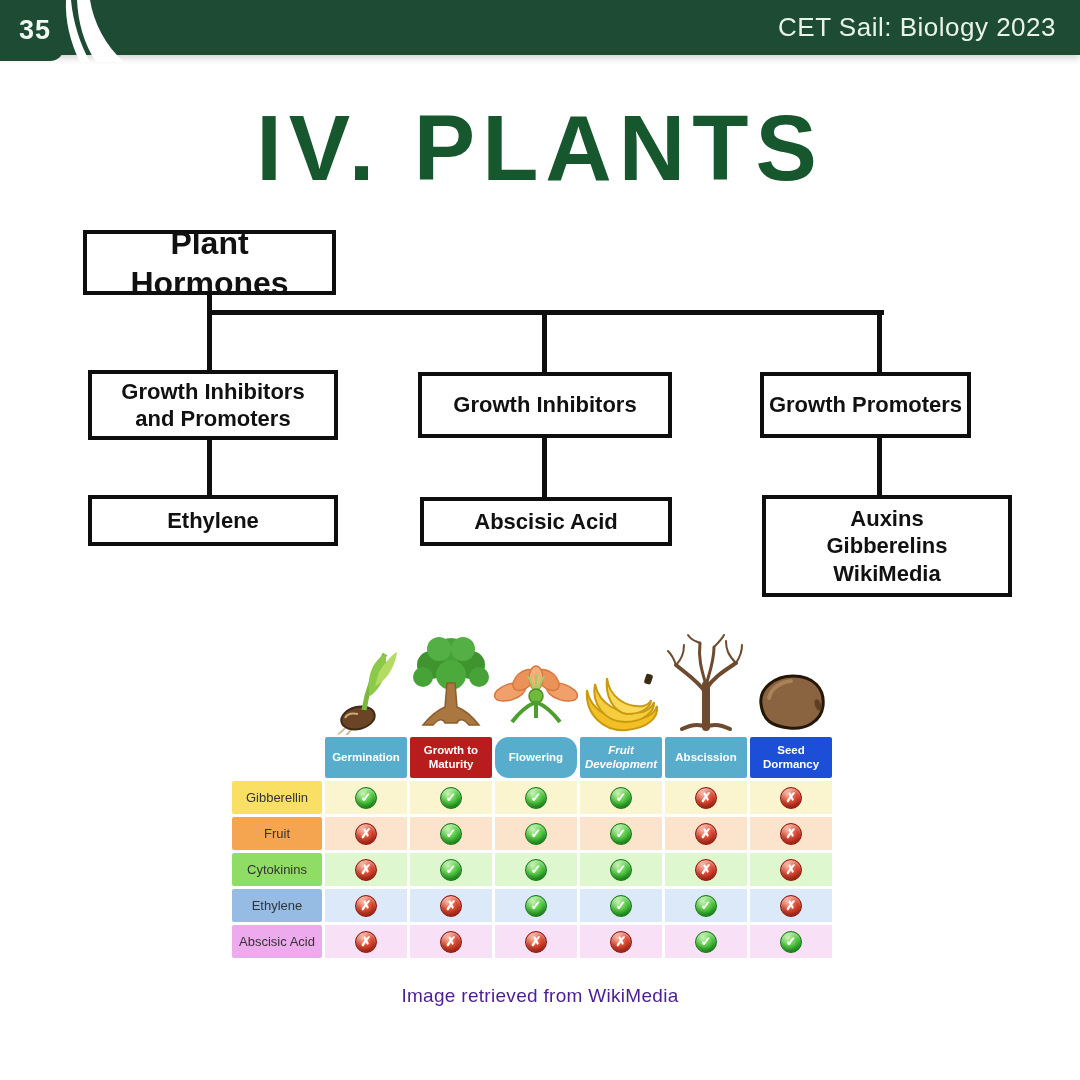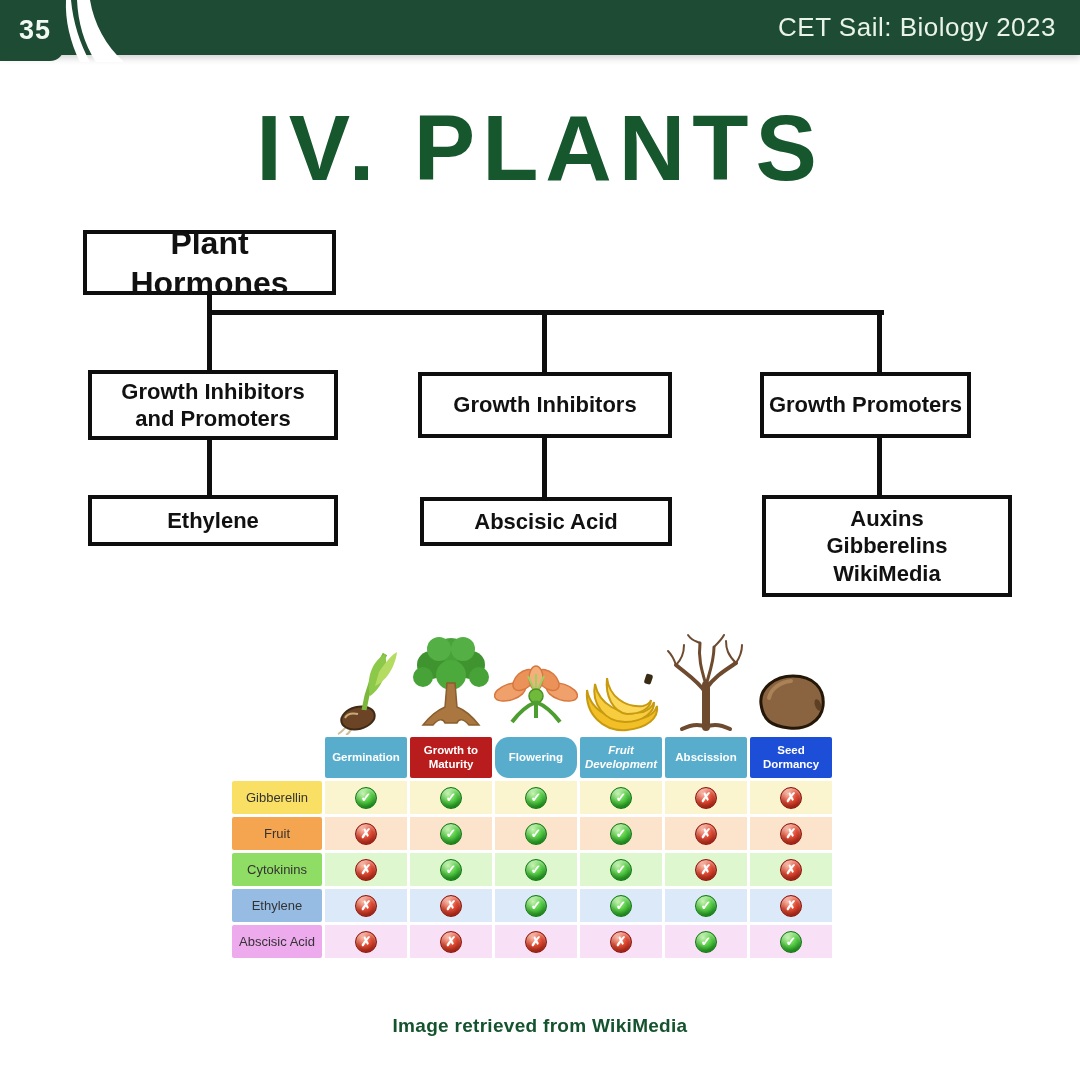--- a/index.html
+++ b/index.html
@@ -96,23 +96,23 @@
     width:22px; height:22px; border-radius:50%;
     display:flex; align-items:center; justify-content:center;
     color:#fff; font-size:13px; font-weight:bold; line-height:1;
     box-shadow: inset 0 -3px 4px rgba(0,0,0,.25), inset 0 2px 3px rgba(255,255,255,.45);
   }
   .orb.check { background:radial-gradient(circle at 35% 28%, #c9f3b4 0%, #55cc44 45%, #22a022 78%, #117711 100%); border:1px solid #0e7a0e; }
   .orb.cross { background:radial-gradient(circle at 35% 28%, #f8c0ae 0%, #e04b33 45%, #c02a1a 78%, #8f1408 100%); border:1px solid #8f1408; }
 
   
   .caption {
-    position:absolute; left:0; top:1015px; width:1080px;
+    position:absolute; left:0; top:985px; width:1080px;
     text-align:center;
-    font-size:19px; font-weight:700; color:#14532d;
+    font-size:19px; font-weight:400; color:#4c1d95;
     letter-spacing:.3px;
   }
 </style>
 </head>
 <body>
 
 <div class="header-bar"></div>
 <svg class="sails" width="86" height="64" viewBox="0 0 86 64">
   <path d="M6,0 L11,0 C13,22 20,44 30,62 L20,62 C10,42 5,20 6,0 Z" fill="#ffffff"></path>
   <path d="M17,0 L30,0 C34,24 46,46 64,62 L36,62 C24,44 18,22 17,0 Z" fill="#ffffff"></path>

